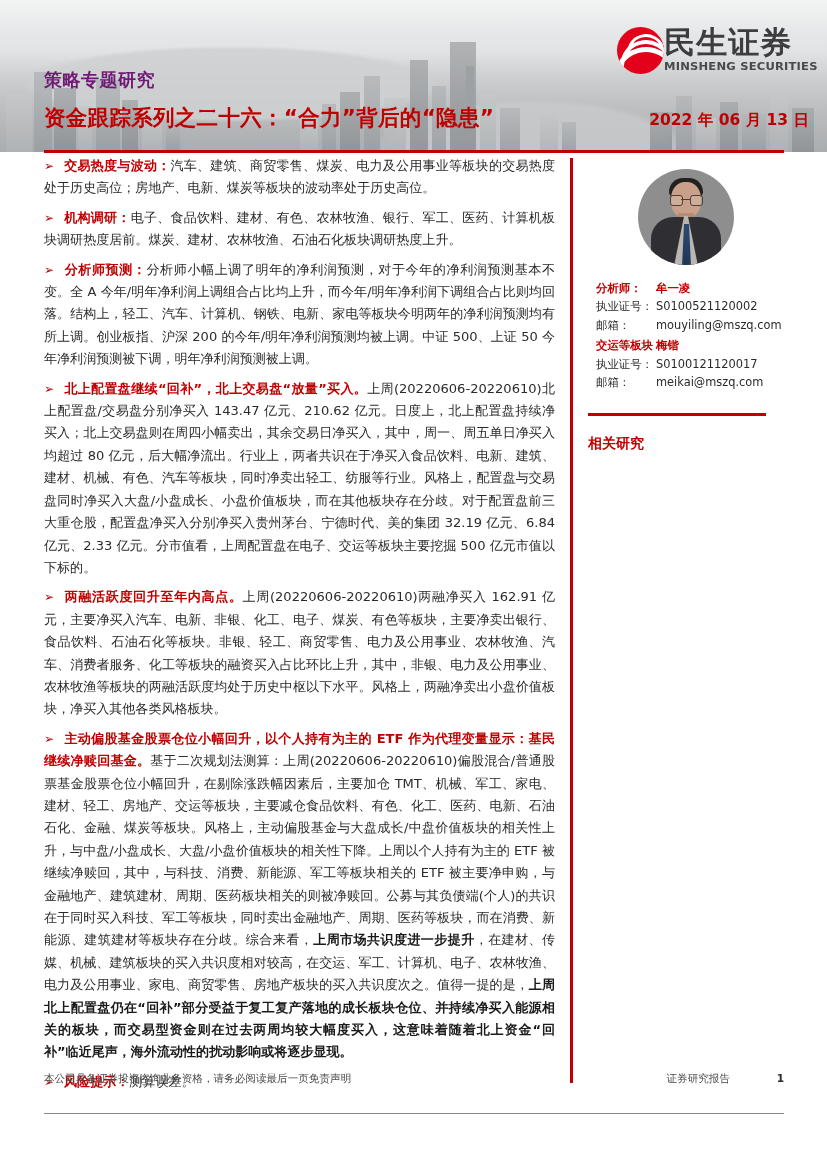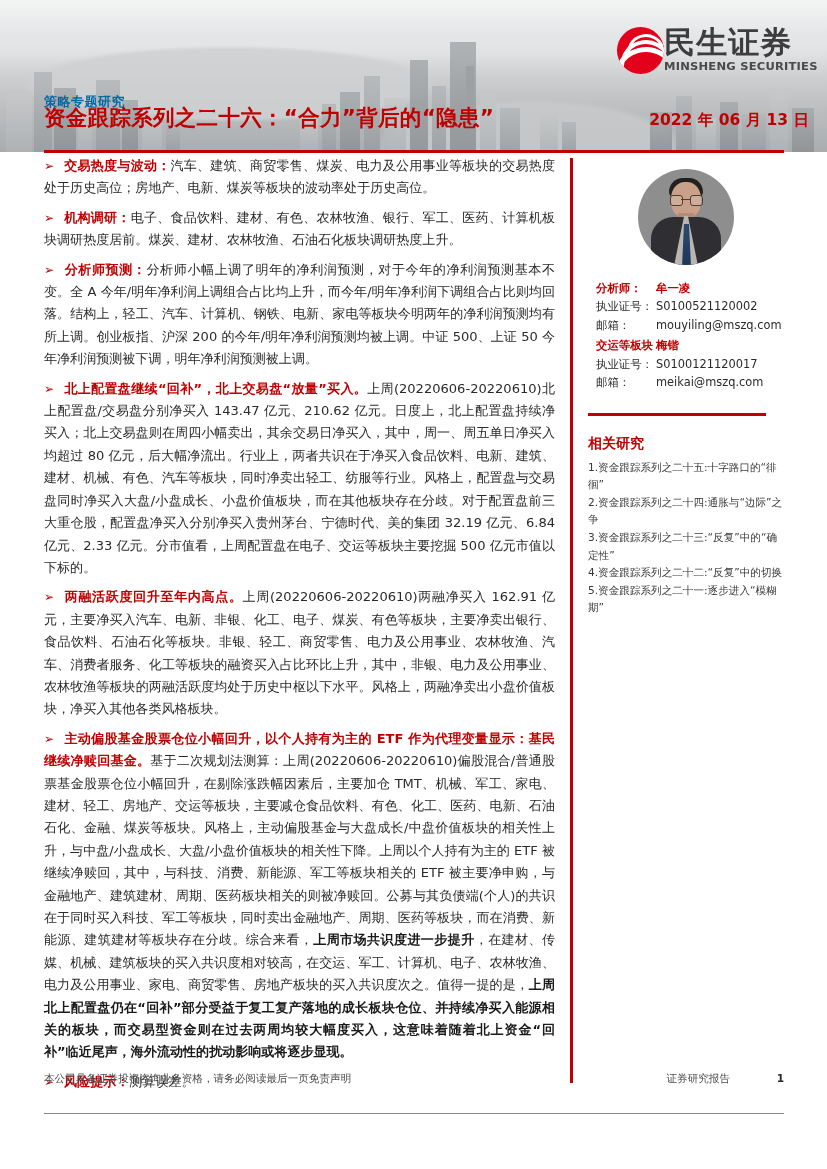--- a/index.html
+++ b/index.html
@@ -62,24 +62,24 @@
   .tower {
     position: absolute;
     bottom: 38px;
     width: 8px;
     background: #9ea1a3;
   }
 
   .banner-label {
     position: absolute;
     left: 44px;
-    top: 93px;
-    font-size: 13px;
-    font-weight: bold;
-    color: #0369a1;
+    top: 68px;
+    font-size: 18px;
+    font-weight: bold;
+    color: #701a75;
     letter-spacing: .5px;
     white-space: nowrap;
   }
   .banner-title {
     position: absolute;
     left: 44px;
     top: 103px;
     font-size: 21.5px;
     font-weight: bold;
     color: #c00000;
@@ -498,27 +498,20 @@
         <div class="info-row">
           <span class="info-k">邮箱：</span>
           <span class="info-v">meikai@mszq.com</span>
         </div>
       </div>
 
       <div class="rule-mid"></div>
 
       <div class="rr-title">相关研究</div>
 
-      <div class="rr-list">
-        <div class="rr-item">1.资金跟踪系列之二十五:十字路口的“徘徊”</div>
-        <div class="rr-item">2.资金跟踪系列之二十四:通胀与“边际”之争</div>
-        <div class="rr-item">3.资金跟踪系列之二十三:“反复”中的“确定性”</div>
-        <div class="rr-item">4.资金跟踪系列之二十二:“反复”中的切换</div>
-        <div class="rr-item">5.资金跟踪系列之二十一:逐步进入“模糊期”</div>
-      </div>
 
     </div>
   </div>
 
   <div class="rule-bottom"></div>
   <div class="footer">
     <span class="footer-left">本公司具备证券投资咨询业务资格，请务必阅读最后一页免责声明</span>
     <span class="footer-mid">证券研究报告</span>
     <span class="footer-page">1</span>
   </div>

